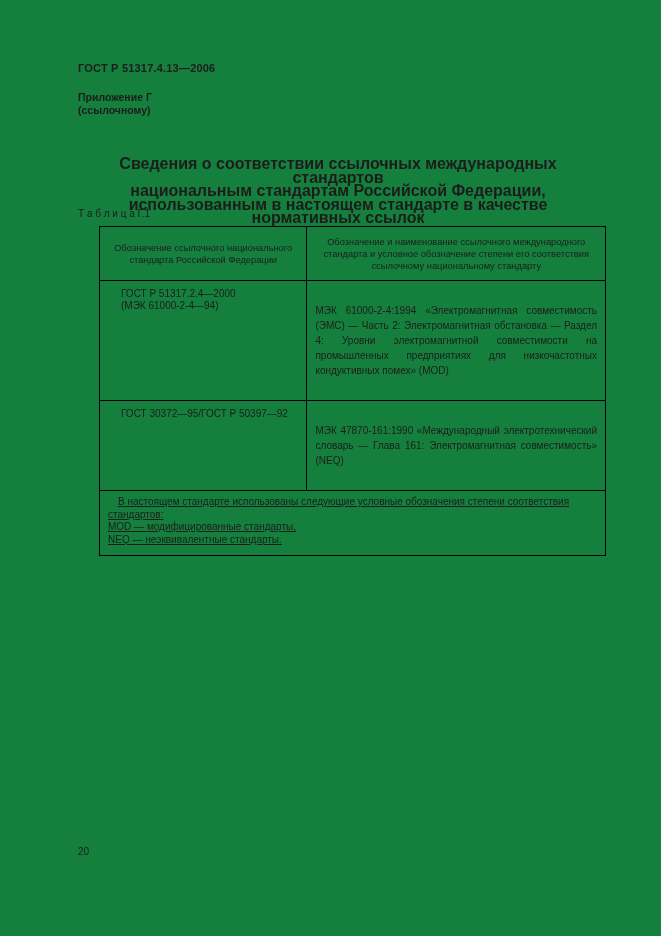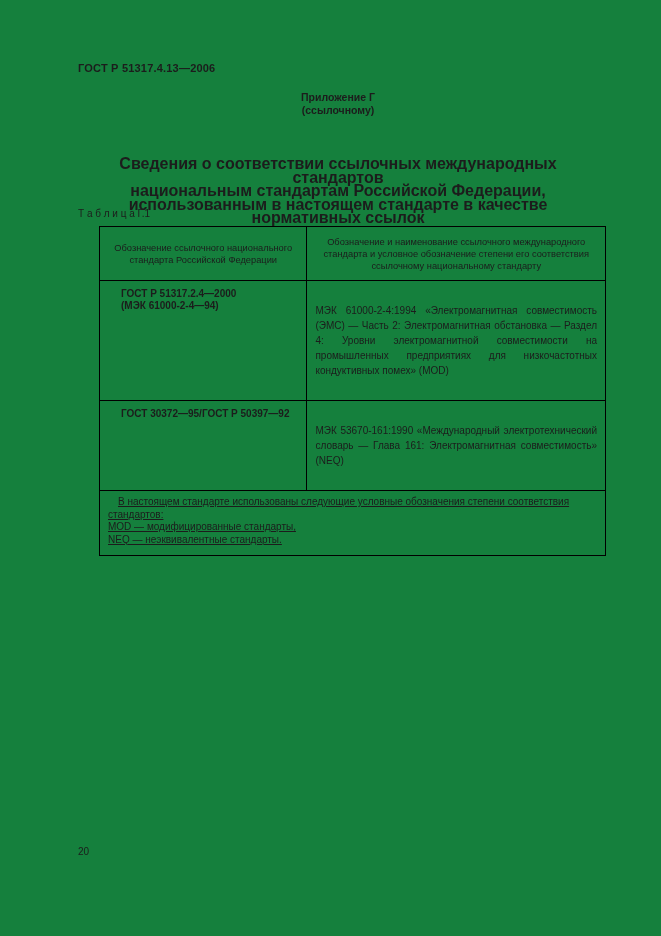--- a/index.html
+++ b/index.html
@@ -19,21 +19,20 @@
     left: 78px;
     font-size: 11px;
     font-weight: bold;
     letter-spacing: 0.2px;
   }
   .appendix {
     position: absolute;
     top: 91px;
     left: 78px;
     width: 520px;
-    text-align: center;
     font-size: 10.5px;
     font-weight: bold;
     line-height: 13px;
   }
   .section-title {
     position: absolute;
     top: 157px;
     left: 78px;
     width: 520px;
     text-align: center;
@@ -71,21 +70,20 @@
     padding: 6px 10px;
     text-align: center;
     vertical-align: middle;
     height: 54px;
   }
   td.cell-national {
     width: 41%;
     padding: 7px 6px 7px 21px;
     line-height: 12px;
     white-space: pre-line;
-    font-weight: bold;
   }
   td.cell-international {
     padding: 22px 8px;
     line-height: 15px;
     text-align: justify;
     white-space: pre-line;
   }
   td.footnote-cell {
     padding: 5px 8px 9px 8px;
     line-height: 12.5px;
@@ -127,21 +125,21 @@
         </tr>
       </thead>
       <tbody>
         <tr>
           <td class="cell-national">ГОСТ Р 51317.2.4—2000
 (МЭК 61000-2-4—94)</td>
           <td class="cell-international">МЭК 61000-2-4:1994 «Электромагнитная совместимость (ЭМС) — Часть 2: Электромагнитная обстановка — Раздел 4: Уровни электромагнитной совместимости на промышленных предприятиях для низкочастотных кондуктивных помех» (MOD)</td>
         </tr>
         <tr>
           <td class="cell-national">ГОСТ 30372—95/ГОСТ Р 50397—92</td>
-          <td class="cell-international">МЭК 53670-161:1990 «Международный электротехнический словарь — Глава 161: Электромагнитная совместимость» (NEQ)</td>
+          <td class="cell-international">МЭК 47870-161:1990 «Международный электротехнический словарь — Глава 161: Электромагнитная совместимость» (NEQ)</td>
         </tr>
         <tr>
           <td class="footnote-cell" colspan="2">В настоящем стандарте использованы следующие условные обозначения степени соответствия стандартов:
 MOD — модифицированные стандарты,
 NEQ — неэквивалентные стандарты.</td>
         </tr>
       </tbody>
     </table>
   </div>
 

